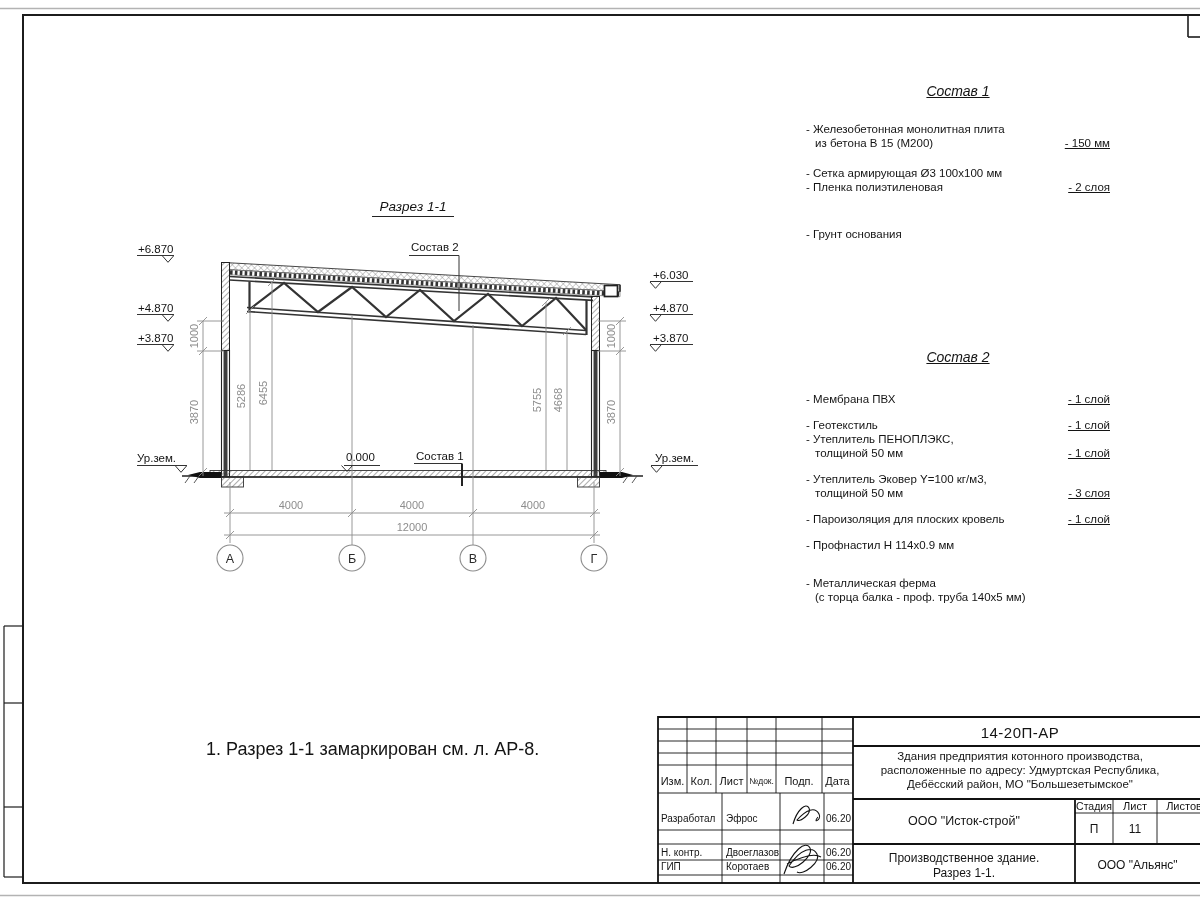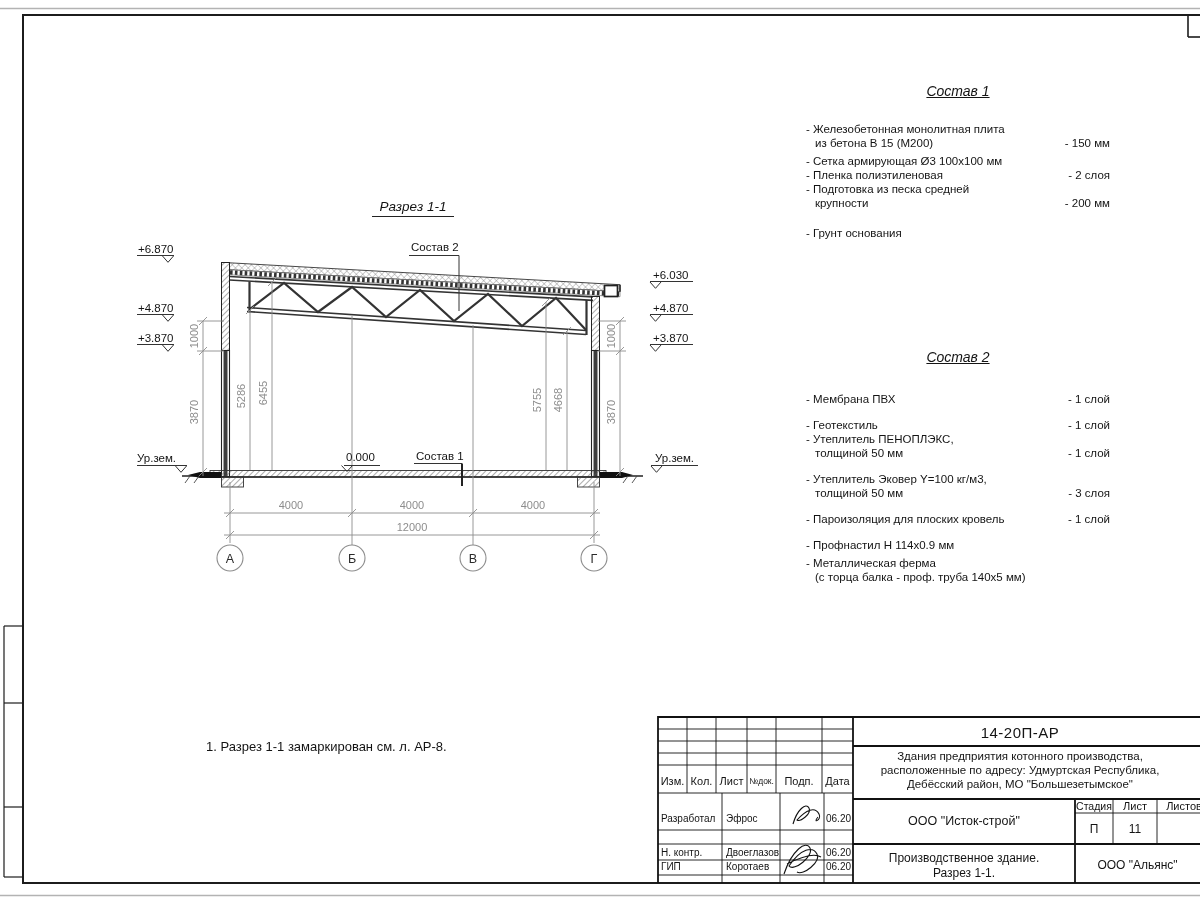--- a/index.html
+++ b/index.html
@@ -3,22 +3,22 @@
 <meta charset="utf-8">
 <style>
   html,body{margin:0;padding:0;background:#fff;}
   body{width:1200px;height:900px;position:relative;overflow:hidden;
        font-family:"Liberation Sans","DejaVu Sans",sans-serif;color:#111;}
   svg{position:absolute;left:0;top:0;}
   .sostav{position:absolute;width:304px;font-size:11.5px;line-height:14px;color:#141414;}
   .sostav-title{text-align:center;font-style:italic;font-size:14px;text-decoration:underline;}
   .s-item{display:flex;justify-content:space-between;align-items:flex-end;}
   .s-name{white-space:pre-line;padding-left:9px;text-indent:-9px;}
-  .s-val{white-space:nowrap;padding-left:6px;}
-  .note{position:absolute;left:206px;top:739px;font-size:13px;color:#141414;}
+  .s-val{white-space:nowrap;padding-left:6px;text-decoration:underline;}
+  .note{position:absolute;left:206px;top:739px;font-size:18px;color:#141414;}
   text{font-family:"Liberation Sans","DejaVu Sans",sans-serif;fill:#141414;}
   .dimtxt{fill:#8d8d8d;font-size:11px;}
   .axtxt{fill:#2b2b2b;font-size:12.5px;}
   .marktxt{font-size:11.5px;}
   .tb-s{font-size:10px;}
 </style>
 </head>
 <body>
 
 <svg width="1200" height="900" viewBox="0 0 1200 900">
@@ -274,37 +274,32 @@
     <text x="1135" y="833" text-anchor="middle" font-size="12">11</text>
     <text x="1184" y="833" text-anchor="middle" font-size="12"></text>
     <text x="964" y="862" text-anchor="middle" font-size="12">Производственное здание.</text>
     <text x="964" y="877" text-anchor="middle" font-size="12">Разрез 1-1.</text>
     <text x="1137.5" y="869" text-anchor="middle" font-size="12">ООО "Альянс"</text>
   </g>
 </svg>
 
 <div class="sostav" style="left:806px;top:84px;">
   <div class="sostav-title" style="margin-bottom:24px;">Состав 1</div>
-  <div class="s-item" style="margin-bottom:4px;gap:40px;">
+  <div class="s-item" style="margin-bottom:16px;gap:40px;">
     <div class="s-name">- Железобетонная  монолитная плита
 из бетона В 15 (М200)</div>
     <div class="s-val">- 150 мм</div>
   </div>
   <div class="s-item" style="margin-bottom:0;">
     <div class="s-name">- Сетка армирующая Ø3 100х100 мм</div>
     <div class="s-val"></div>
   </div>
-  <div class="s-item" style="margin-bottom:0;">
+  <div class="s-item" style="margin-bottom:33px;">
     <div class="s-name">- Пленка полиэтиленовая</div>
     <div class="s-val">-  2 слоя</div>
-  </div>
-  <div class="s-item" style="margin-bottom:16px;">
-    <div class="s-name">- Подготовка из песка средней
-крупности</div>
-    <div class="s-val">- 200 мм</div>
   </div>
   <div class="s-item">
     <div class="s-name">- Грунт основания</div>
     <div class="s-val"></div>
   </div>
 </div>
 
 <div class="sostav" style="left:806px;top:350px;">
   <div class="sostav-title" style="margin-bottom:28px;">Состав 2</div>
   <div class="s-item" style="margin-bottom:12px;gap:43px;">
@@ -322,21 +317,21 @@
   </div>
   <div class="s-item" style="margin-bottom:12px;gap:44px;">
     <div class="s-name">- Утеплитель Эковер Y=100 кг/м3,
 толщиной 50 мм</div>
     <div class="s-val">- 3 слоя</div>
   </div>
   <div class="s-item" style="margin-bottom:12px;text-align:right;">
     <div class="s-name">- Пароизоляция для плоских кровель</div>
     <div class="s-val">- 1 слой</div>
   </div>
-  <div class="s-item" style="margin-bottom:4px;align-items:flex-end;">
+  <div class="s-item" style="margin-bottom:24px;align-items:flex-end;">
     <div class="s-name">- Профнастил Н 114х0.9 мм</div>
     <div class="s-val"></div>
   </div>
   <div class="s-item">
     <div class="s-name">- Металлическая ферма
 (с торца балка - проф. труба 140х5 мм)</div>
     <div class="s-val"></div>
   </div>
 </div>
 

